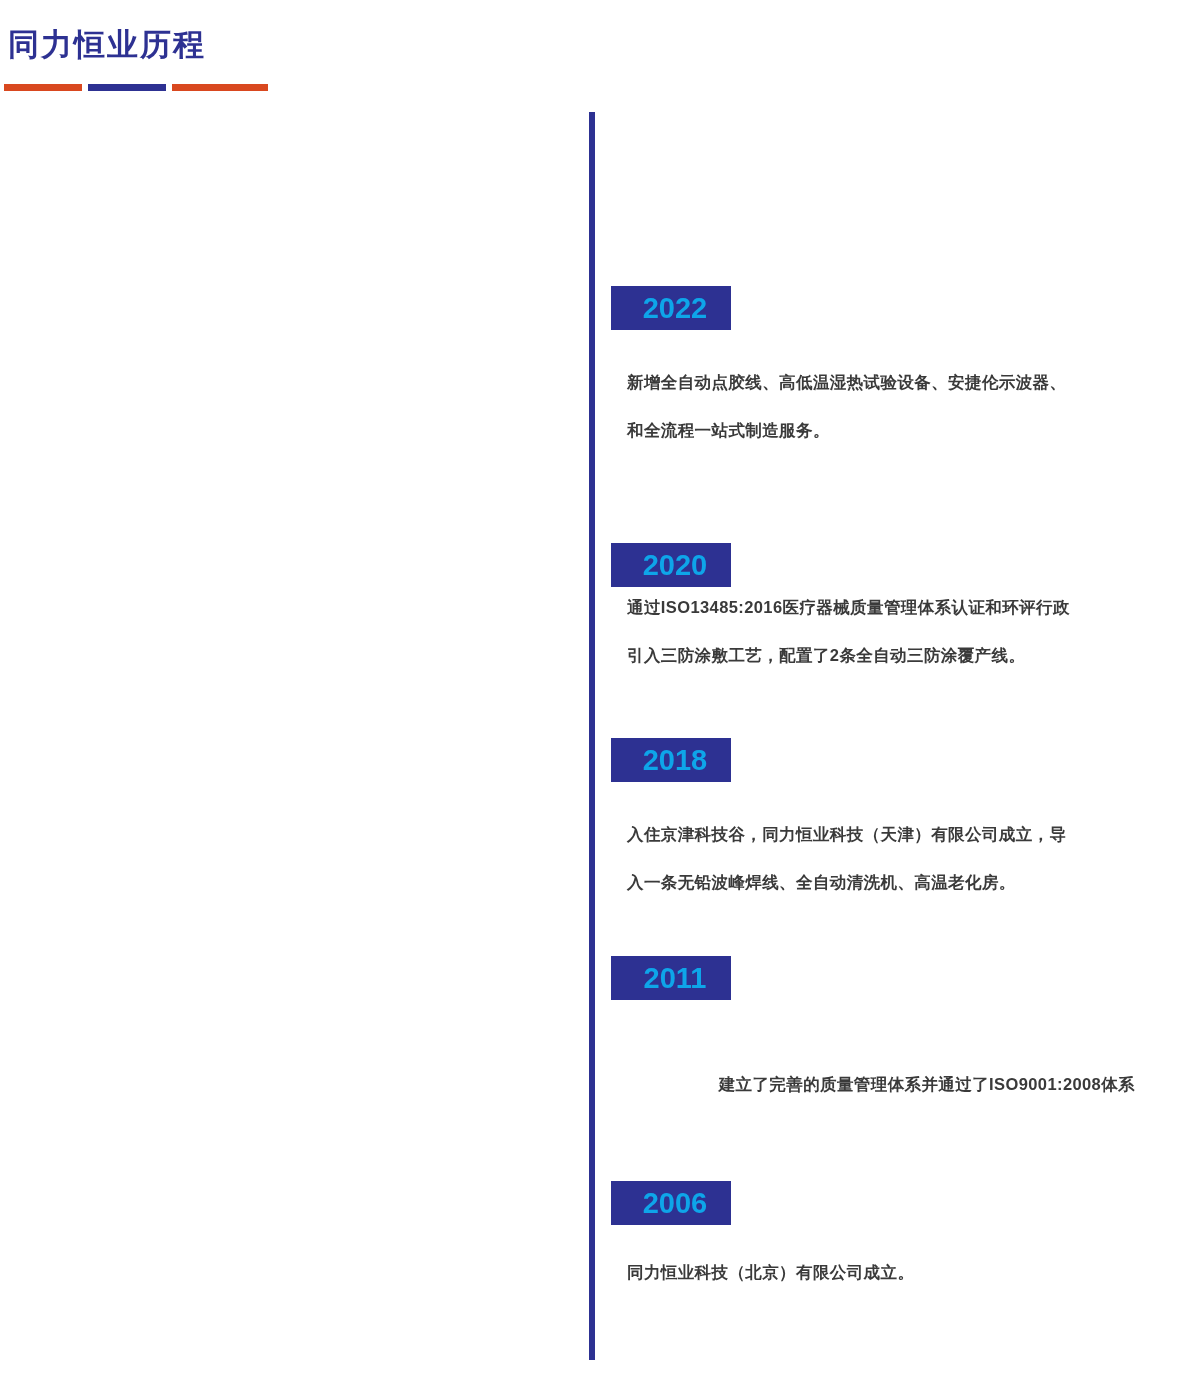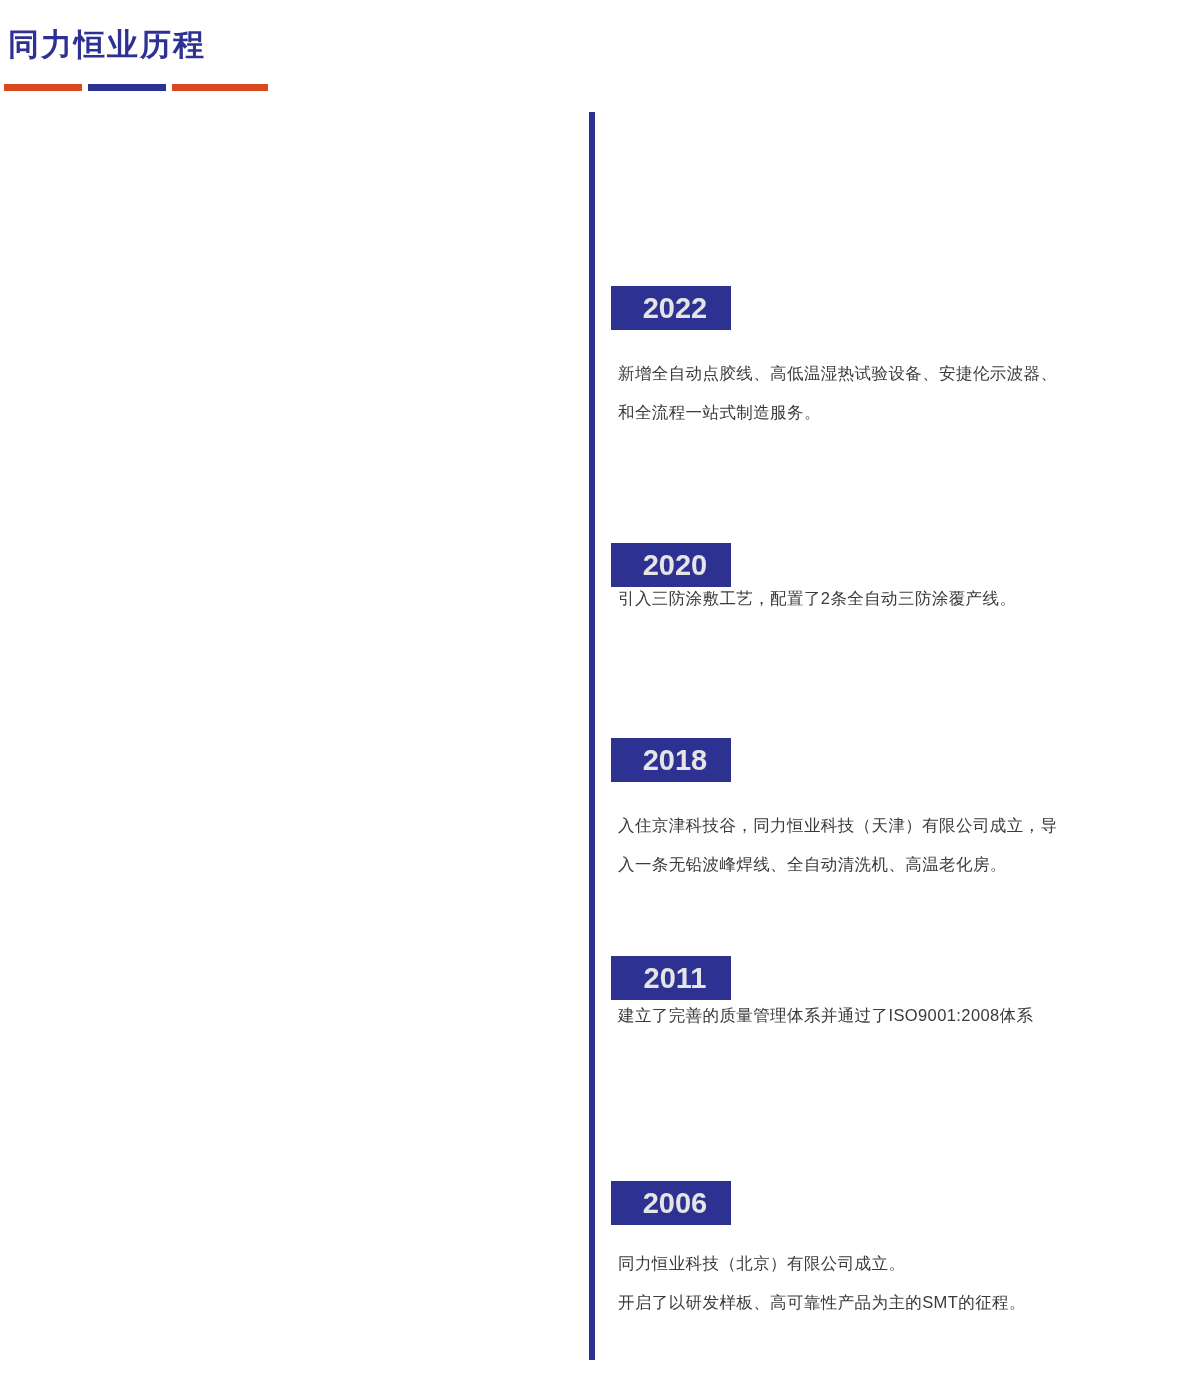--- a/index.html
+++ b/index.html
@@ -56,21 +56,21 @@
   .event {
     position: absolute;
   }
 
   .year-tag {
     position: absolute;
     height: 44px;
     line-height: 44px;
     font-size: 29px;
     font-weight: bold;
-    color: #e5e5e5;
+    color: #0ea5e9;
     box-sizing: border-box;
   }
   
   .year-tag.right {
     width: 120px;
     left: 611px;
     text-align: center;
     background: #2d3192;
     padding-left: 8px;
   }
@@ -81,21 +81,22 @@
     line-height: 1.95;
     color: #3a3a3a;
     letter-spacing: 0.4px;
   }
   .desc.right {
     left: 611px;
     width: 540px;
     text-align: left;
   }
   .desc p {
-    margin: 7px;
+    margin: 16px;
+    font-weight: bold;
   }
 </style>
 </head>
 <body>
 
 <div class="header">
   <div class="page-title">同力恒业历程</div>
   <div class="title-rule rule-a"></div>
   <div class="title-rule rule-b"></div>
   <div class="title-rule rule-c"></div>
@@ -117,20 +118,21 @@
 </div>
 
 <div class="event">
   
   
 </div>
 
 <div class="event">
   <div class="year-tag right" style="top:511px;margin-top:32px;">2020</div>
   <div class="desc right" style="top:575px;">
+    <p>通过ISO13485:2016医疗器械质量管理体系认证和环评行政</p>
     <p>引入三防涂敷工艺，配置了2条全自动三防涂覆产线。</p>
   </div>
 </div>
 
 <div class="event">
   
   
 </div>
 
 <div class="event">
@@ -141,29 +143,28 @@
   </div>
 </div>
 
 <div class="event">
   
   
 </div>
 
 <div class="event">
   <div class="year-tag right" style="top:956px;">2011</div>
-  <div class="desc right" style="top:992px;">
+  <div class="desc right" style="top:1052px;text-align:right;">
     <p>建立了完善的质量管理体系并通过了ISO9001:2008体系</p>
   </div>
 </div>
 
 <div class="event">
   
   
 </div>
 
 <div class="event">
   <div class="year-tag right" style="top:1181px;">2006</div>
   <div class="desc right" style="top:1240px;">
     <p>同力恒业科技（北京）有限公司成立。</p>
-    <p>开启了以研发样板、高可靠性产品为主的SMT的征程。</p>
   </div>
 </div>
 
 </body></html>

